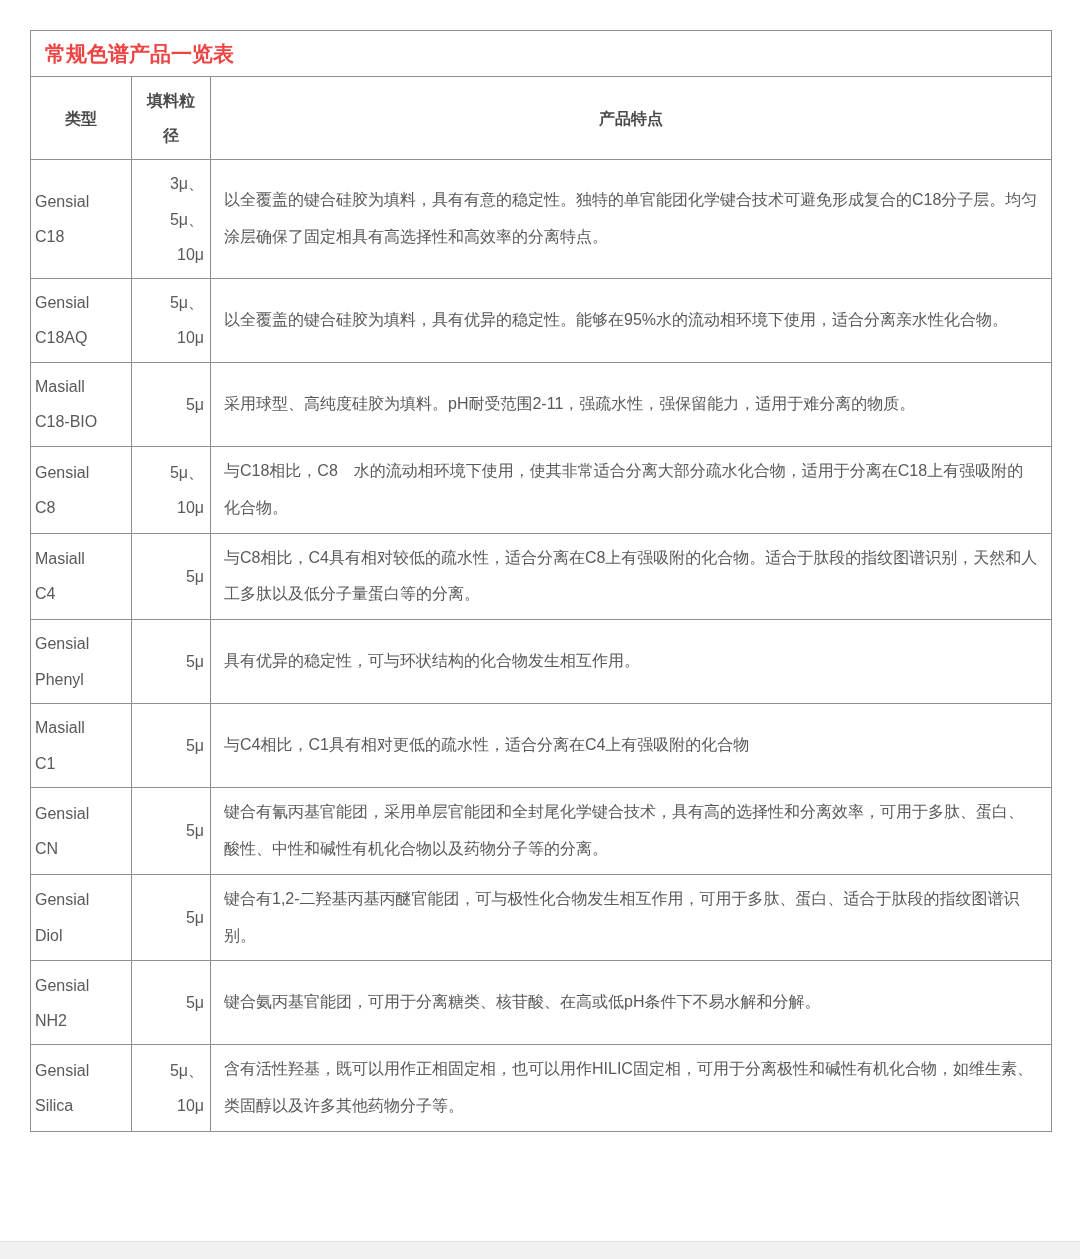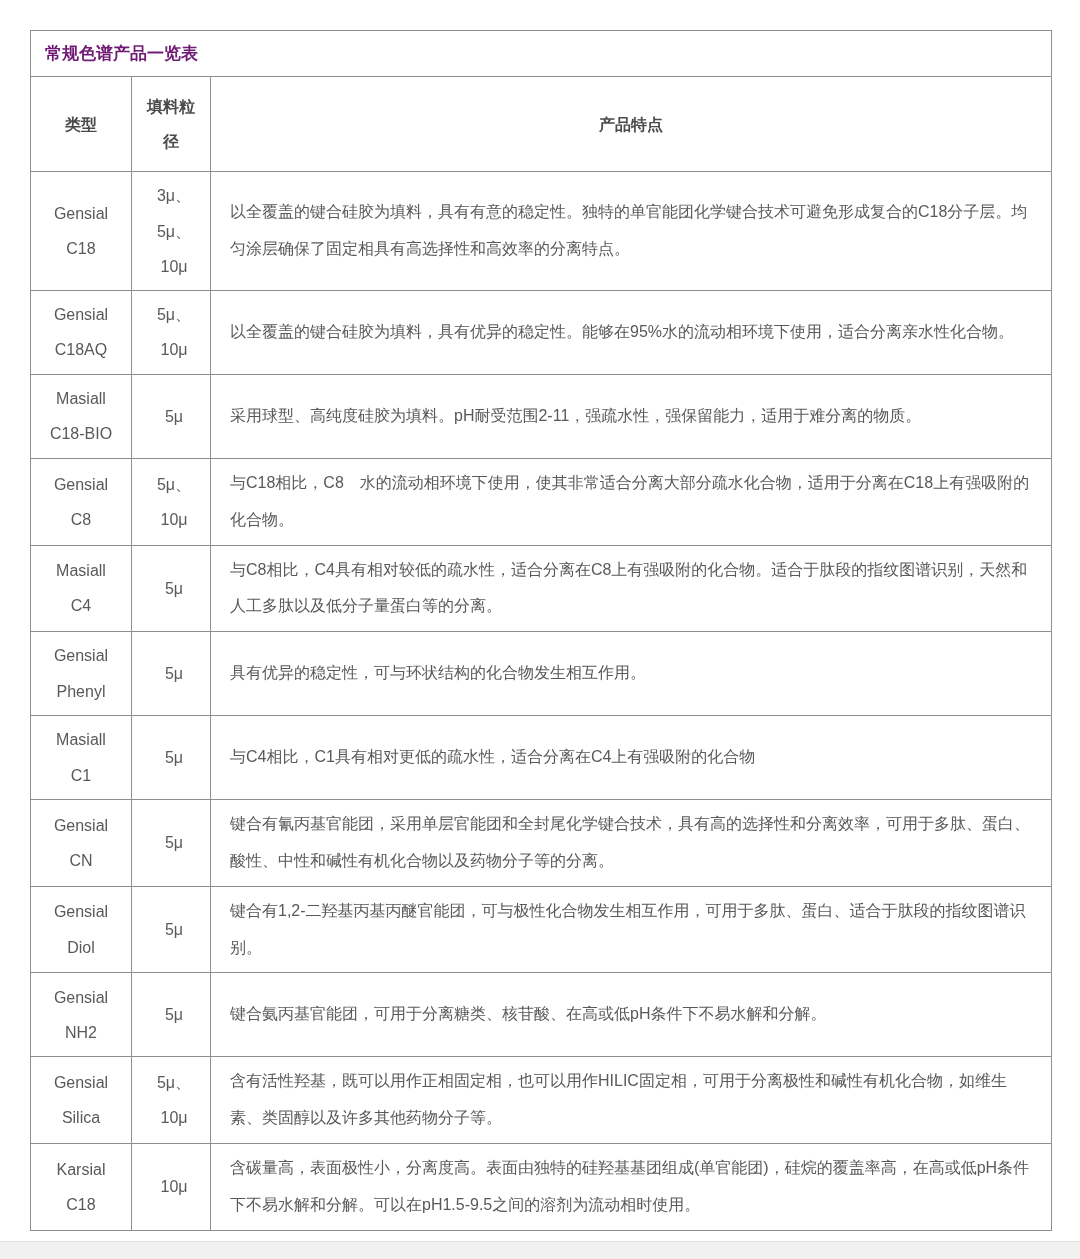--- a/index.html
+++ b/index.html
@@ -30,54 +30,53 @@
   table.product-table td, table.product-table th {
     border: 1px solid #8f8f8f;
     vertical-align: middle;
     box-sizing: border-box;
   }
   tr.title-row {
     height: 46px;
   }
   td.title-cell {
     font-weight: 700;
-    font-size: 17px;
-    color: #701a75;
+    font-size: 21px;
+    color: #ef4444;
     text-align: left;
     padding: 8px 14px;
   }
   tr.header-row {
     height: 80px;
   }
   th.col-header {
     font-weight: 700;
     color: #4a4a4a;
     text-align: center;
-    padding: 12px 6px;
+    padding: 6px 6px;
     line-height: 2.2;
     white-space: pre-line;
   }
   tr.data-row {
     height: 84px;
   }
   td.type-cell {
-    text-align: center;
     padding: 6px 4px;
     line-height: 2.2;
     white-space: pre-line;
   }
   td.particle-cell {
-    text-align: center;
+    text-align: right;
     padding: 6px 6px 6px 12px;
     line-height: 2.2;
     white-space: pre-line;
   }
   td.features-cell {
     text-align: left;
-    padding: 6px 19px;
+    padding: 6px 13px;
     line-height: 2.3;
   }
   .footer-bar {
     position: absolute;
     left: 0;
     bottom: 0;
     width: 100%;
     height: 17px;
     background: #f1f1f1;
     border-top: 1px solid #e3e3e3;
@@ -170,23 +169,17 @@
     <td class="particle-cell">5μ</td>
     <td class="features-cell">键合氨丙基官能团，可用于分离糖类、核苷酸、在高或低pH条件下不易水解和分解。</td>
   </tr>
           <tr class="data-row">
     <td class="type-cell">Gensial
 Silica</td>
     <td class="particle-cell">5μ、
 10μ</td>
     <td class="features-cell">含有活性羟基，既可以用作正相固定相，也可以用作HILIC固定相，可用于分离极性和碱性有机化合物，如维生素、类固醇以及许多其他药物分子等。</td>
   </tr>
-          <tr class="data-row">
-    <td class="type-cell">Karsial
-C18</td>
-    <td class="particle-cell">10μ</td>
-    <td class="features-cell">含碳量高，表面极性小，分离度高。表面由独特的硅羟基基团组成(单官能团)，硅烷的覆盖率高，在高或低pH条件下不易水解和分解。可以在pH1.5-9.5之间的溶剂为流动相时使用。</td>
-  </tr>
         </tbody>
     </table>
   </div>
   <div class="footer-bar"></div>
 </div>
 
 </body></html>

